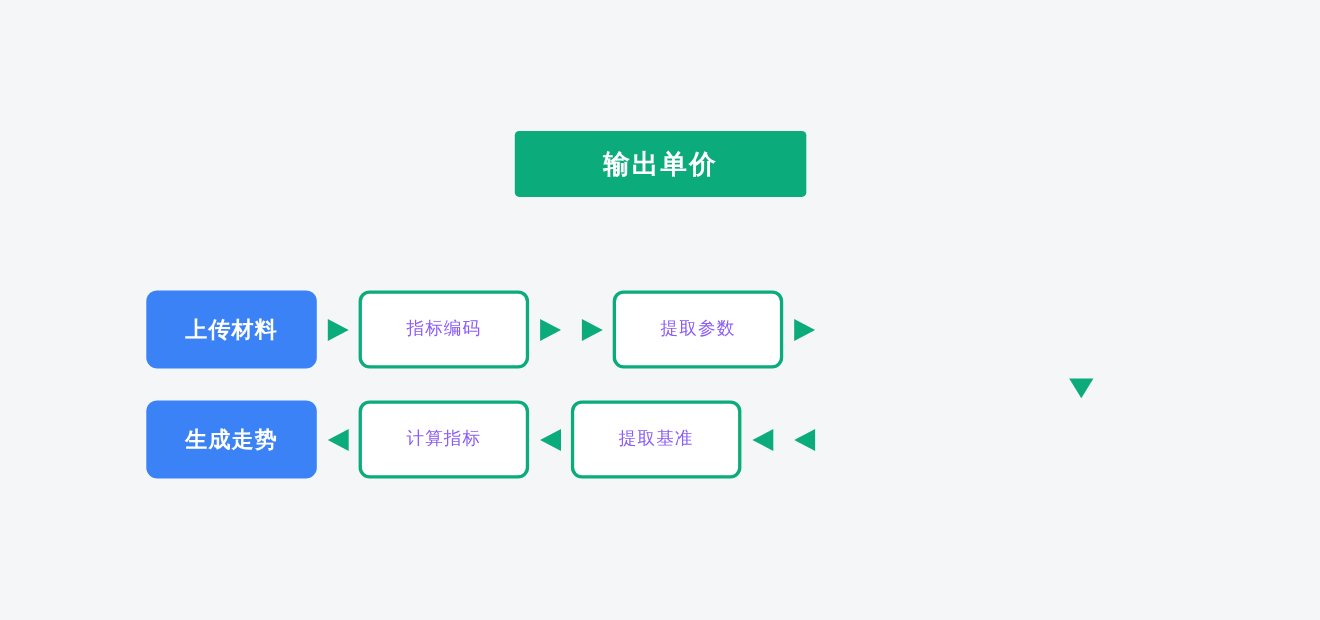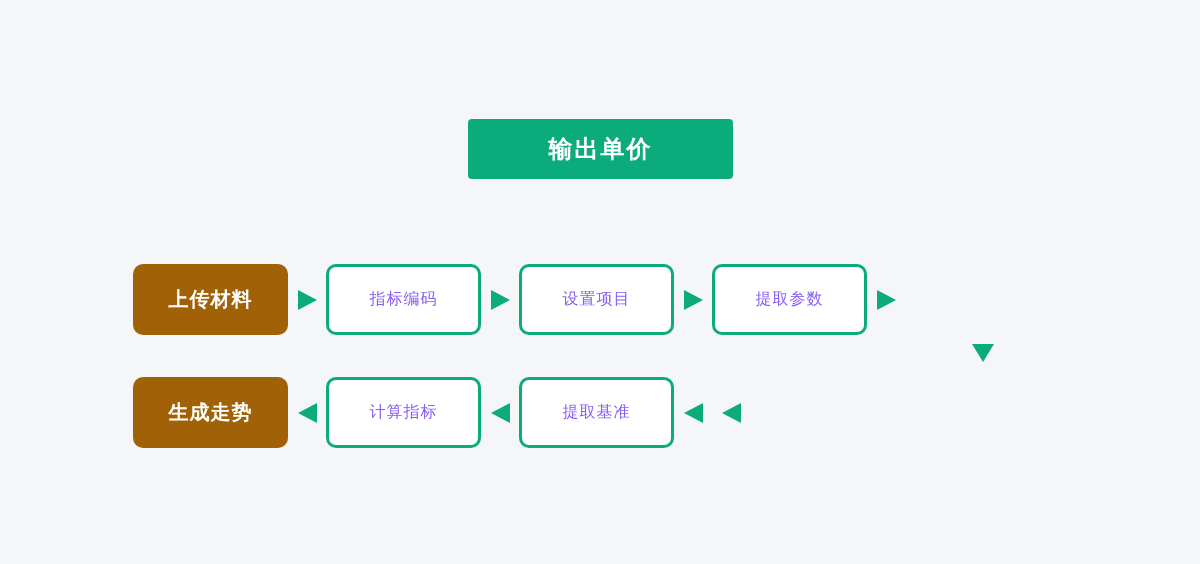--- a/index.html
+++ b/index.html
@@ -33,40 +33,40 @@
     font-weight: 700;
     letter-spacing: 2px;
   }
   .flow-row {
     position: absolute;
     left: 133px;
     display: flex;
     align-items: center;
   }
   .flow-row.row-1 { top: 264px; }
-  .flow-row.row-2 { top: 377px; }
+  .flow-row.row-2 { top: 364px; }
   .node {
     width: 155px;
     height: 71px;
     box-sizing: border-box;
     border-radius: 10px;
     display: flex;
     align-items: center;
     justify-content: center;
     background: #ffffff;
     border: 3px solid #0bab7c;
   }
   .node .node-label {
     font-size: 16px;
     color: #8b5cf6;
     letter-spacing: 1px;
     white-space: nowrap;
   }
   .node.filled {
-    background: #a16207;
+    background: #3b82f6;
     border: none;
   }
   .node.filled .node-label {
     color: #ffffff;
     font-weight: 700;
     font-size: 20px;
   }
   .arrow-cell {
     width: 38px;
     height: 71px;
@@ -113,23 +113,20 @@
     </div>
     <div class="arrow-cell">
       <span class="tri tri-right"></span>
     </div>
     <div class="node">
       <span class="node-label">指标编码</span>
     </div>
     <div class="arrow-cell">
       <span class="tri tri-right"></span>
     </div>
-    <div class="node">
-      <span class="node-label">设置项目</span>
-    </div>
     <div class="arrow-cell">
       <span class="tri tri-right"></span>
     </div>
     <div class="node">
       <span class="node-label">提取参数</span>
     </div>
     <div class="arrow-cell">
       <span class="tri tri-right"></span>
     </div>
   </div>

